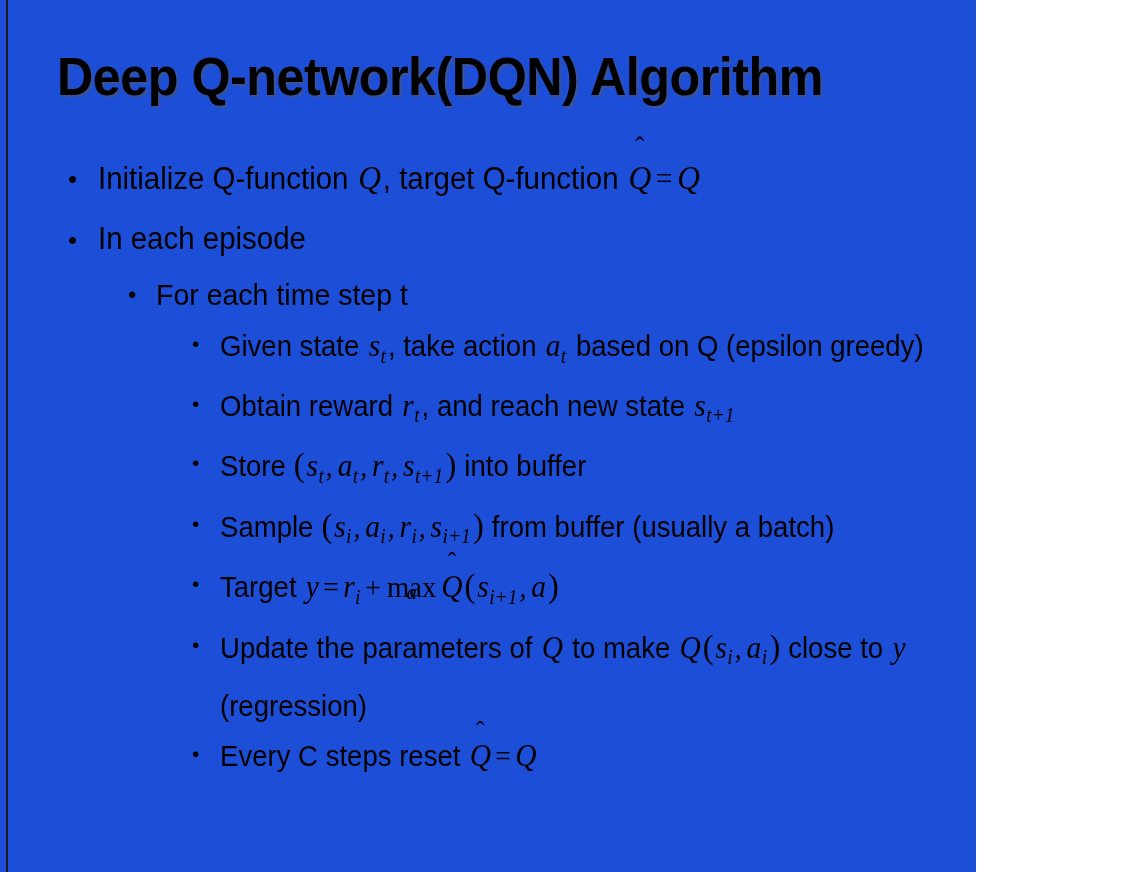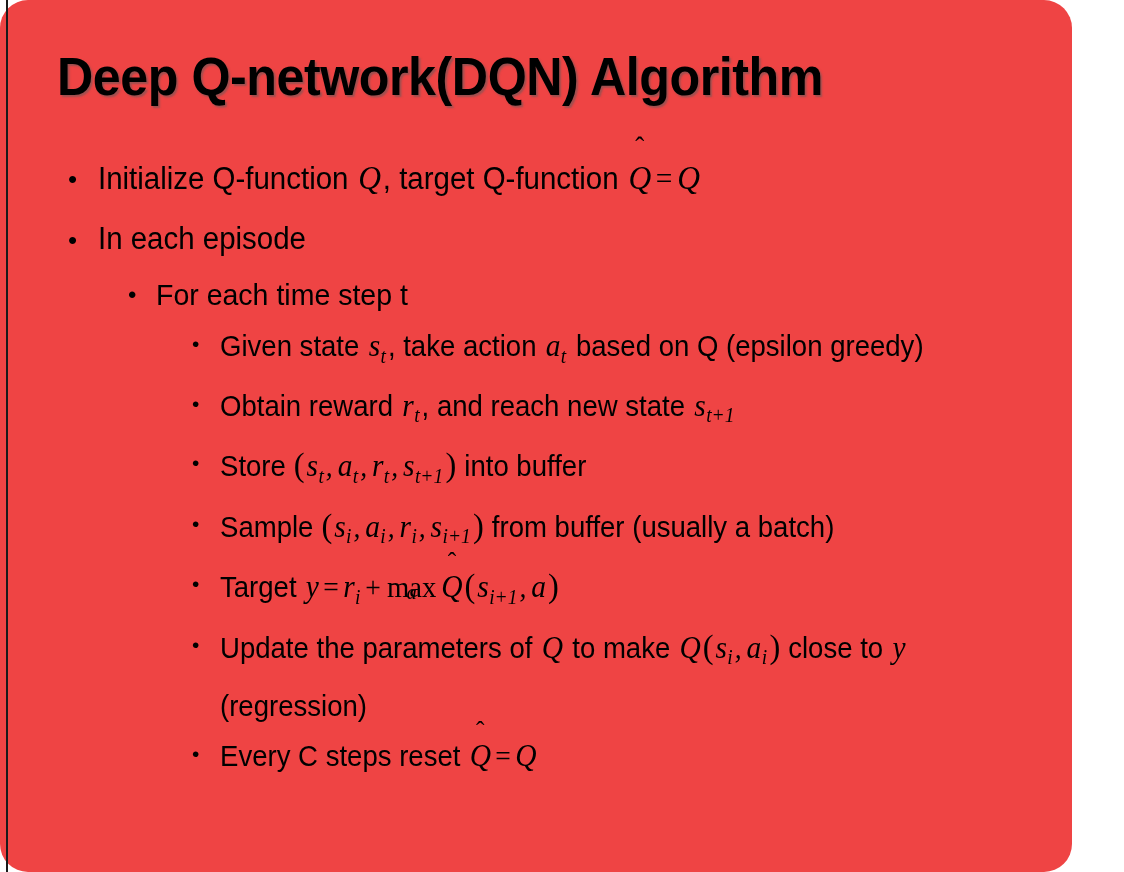--- a/index.html
+++ b/index.html
@@ -10,25 +10,24 @@
   body {
     width: 1124px;
     height: 872px;
     font-family: "Liberation Sans", sans-serif;
     color: #000000;
     overflow: hidden;
   }
 
   .slide {
     position: relative;
-    width: 1072px;
+    width: 976px;
     height: 872px;
-    background: #ef4444;
+    background: #1d4ed8;
     box-sizing: border-box;
-    border-radius: 28px;
   }
 
   
   .left-rule {
     position: absolute;
     left: 6px;
     top: 0;
     width: 2px;
     height: 872px;
     background: #1a1a1a;

